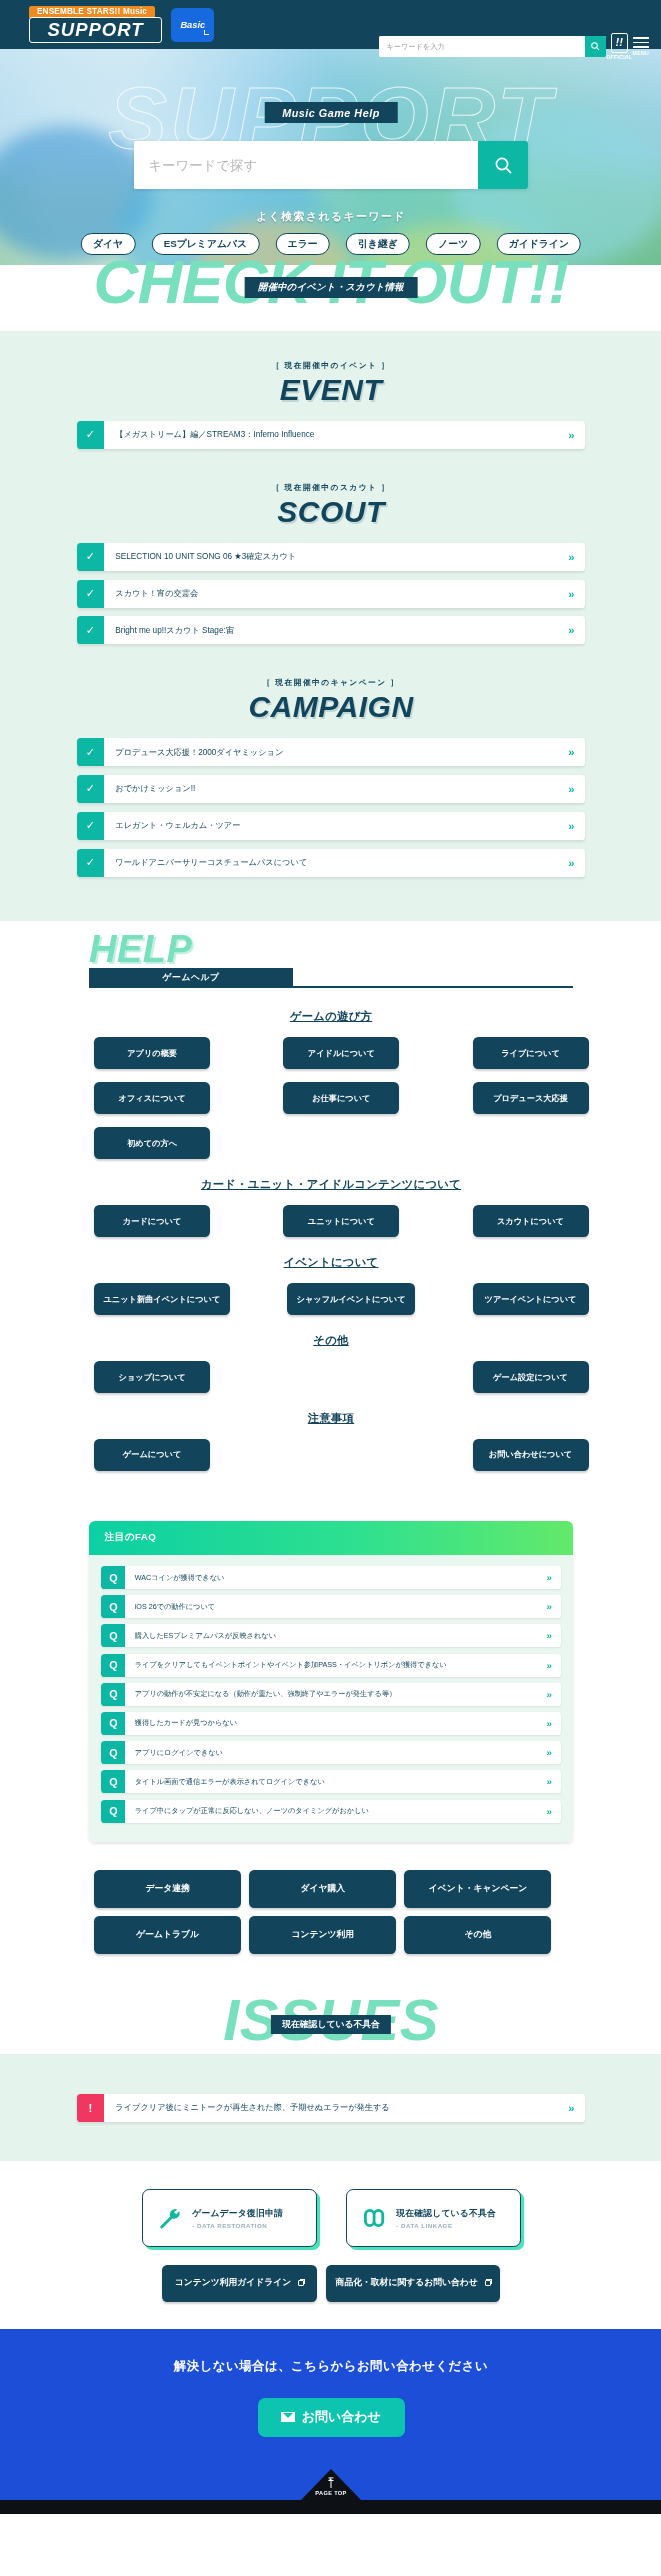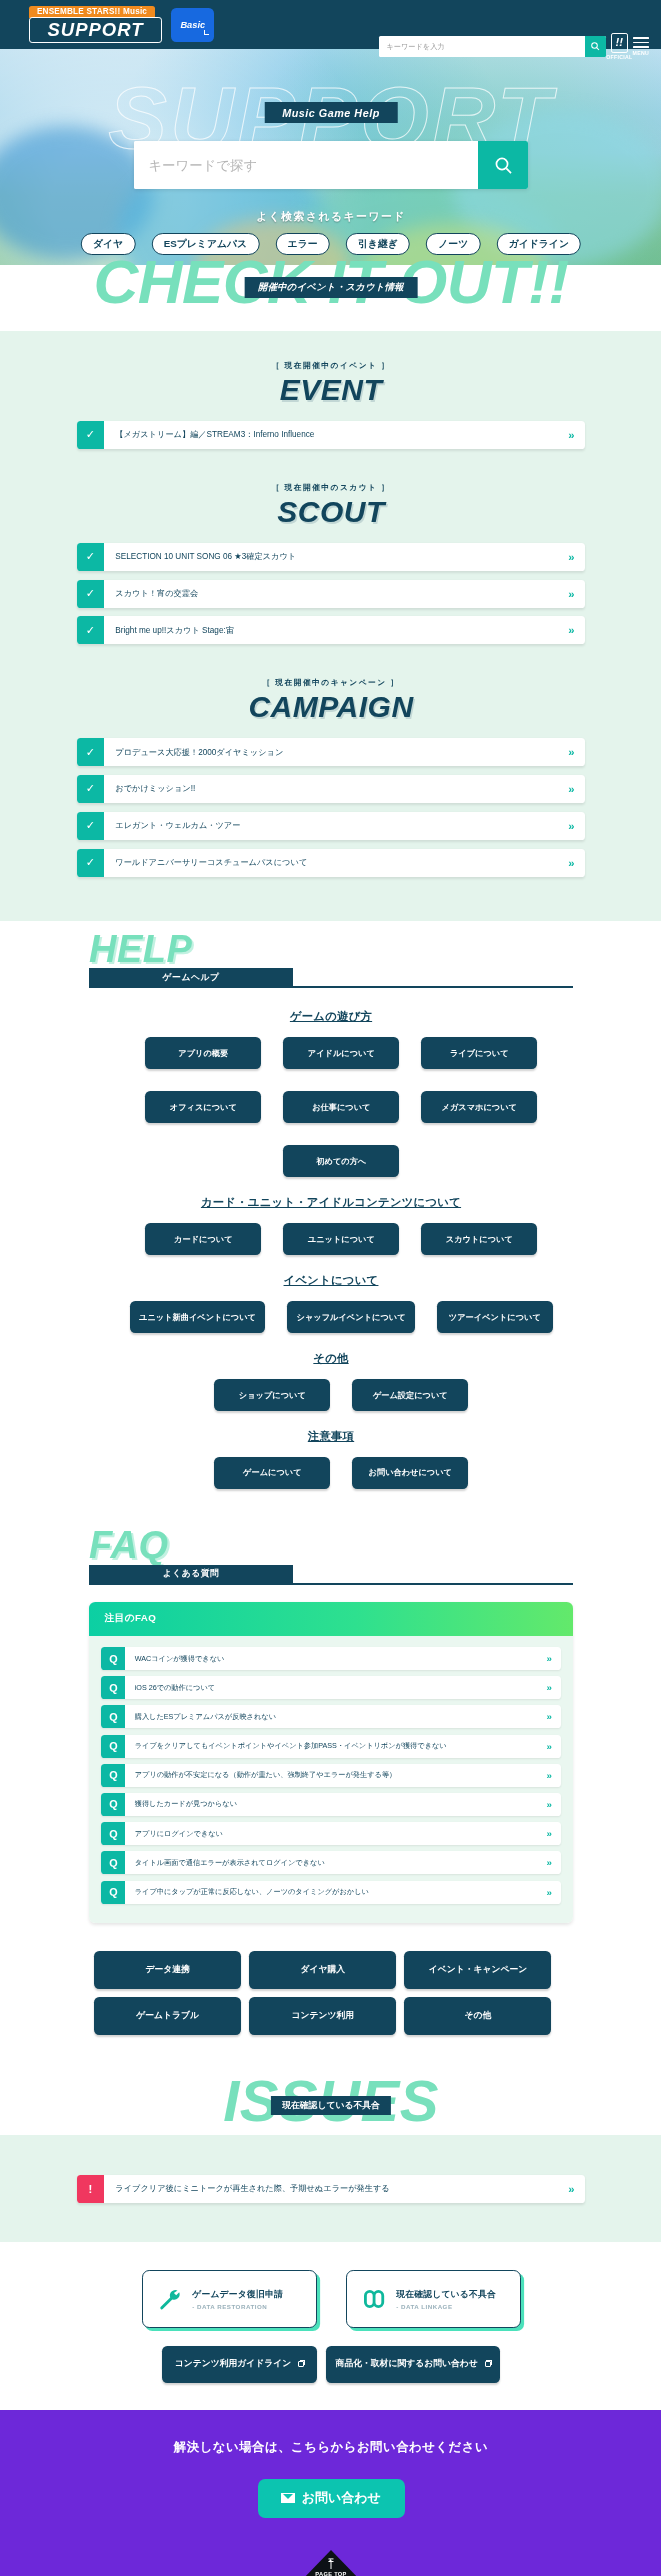--- a/index.html
+++ b/index.html
@@ -189,21 +189,21 @@
     position:absolute;left:15.5px;top:65px;width:484px;height:1.5px;background:#12455c;
   }
 
   
   .help-wrap{width:515px;margin:0 auto;padding:21.6px 0 24px;text-decoration:underline;}
   .grp-title{
     text-align:center;font-size:11.3px;font-weight:bold;color:#12455c;
     margin:17.5px 0 13.4px;letter-spacing:0.3px;
   }
   .grp-title.first{margin-top:3.1px;}
-  .btn-grid{display:flex;flex-wrap:wrap;gap:22px;justify-content:center;padding-left:20.6px;}
+  .btn-grid{display:flex;flex-wrap:wrap;gap:13px;justify-content:space-between;padding-left:20.6px;}
   .pill{
     background:#12455c;color:#fff;border-radius:5.2px;min-width:116px;height:32px;
     display:flex;align-items:center;justify-content:center;font-size:8.2px;
     font-weight:bold;padding:0 9.3px;cursor:pointer;box-shadow:0 1.5px 2.1px rgba(0,0,0,.18);
   }
 
   
   .faq-card{
     width:484px;margin:20.6px auto 0;border-radius:6.2px;overflow:hidden;
     box-shadow:0 1.5px 3.6px rgba(0,0,0,.1);
@@ -255,21 +255,21 @@
   .card .ic{width:27px;height:27px;flex:0 0 27px;display:flex;align-items:center;justify-content:center;color:#0fb89c;}
   .card .tx{display:flex;flex-direction:column;gap:2.1px;}
   .card .tx b{font-size:8.8px;color:#12455c;letter-spacing:0.2px;}
   .card .tx small{font-size:6.2px;color:#9ab1bb;font-weight:bold;letter-spacing:0.5px;}
   .guides{display:flex;gap:9.3px;justify-content:center;margin-top:17.5px;}
   .guides .pill{min-width:155px;height:37px;font-size:8.8px;gap:3.6px;}
   .ext{display:inline-block;width:6.2px;height:6.2px;border:1px solid #fff;border-radius:1px;position:relative;margin-left:3.1px;}
   .ext:after{content:"";position:absolute;right:-2.1px;top:-2.6px;width:4.6px;height:4.6px;border-top:1px solid #fff;border-right:1px solid #fff;}
 
   
-  .footer{background:#6d28d9;padding:29px 0 0;text-align:center;position:relative;}
+  .footer{background:#1d4ed8;padding:29px 0 0;text-align:center;position:relative;}
   .footer h3{color:#fff;font-size:12.4px;font-weight:bold;letter-spacing:0.5px;}
   .contact-btn{
     margin:23px auto 0;background:#0cc4b0;color:#fff;width:147px;height:39px;
     border-radius:7.2px;display:flex;align-items:center;justify-content:center;gap:6.2px;
     font-size:13px;font-weight:bold;cursor:pointer;
   }
   .mail{width:14.4px;height:10.3px;background:#fff;position:relative;display:inline-block;}
   .mail:after{
     content:"";position:absolute;left:1.5px;top:1px;border-left:5.7px solid transparent;
     border-right:5.7px solid transparent;border-top:5.7px solid #0cc4b0;
@@ -457,21 +457,21 @@
 
     <div class="help-wrap">
 
       <div class="grp-title first">ゲームの遊び方</div>
       <div class="btn-grid">
         <div class="pill">アプリの概要</div>
         <div class="pill">アイドルについて</div>
         <div class="pill">ライブについて</div>
         <div class="pill">オフィスについて</div>
         <div class="pill">お仕事について</div>
-        <div class="pill">メガスマホについて</div>
+        <div class="pill">プロデュース大応援</div>
         <div class="pill">初めての方へ</div>
       </div>
 
       <div class="grp-title">カード・ユニット・アイドルコンテンツについて</div>
       <div class="btn-grid">
         <div class="pill">カードについて</div>
         <div class="pill">ユニットについて</div>
         <div class="pill">スカウトについて</div>
       </div>
 
@@ -490,27 +490,20 @@
 
       <div class="grp-title">注意事項</div>
       <div class="btn-grid">
         <div class="pill">ゲームについて</div>
         <div class="pill">お問い合わせについて</div>
       </div>
     </div>
   </div>
 
   <div class="white-area">
-    <div class="sec-head">
-      <div class="big">FAQ</div>
-      <div class="bar">
-        <span>よくある質問</span>
-      </div>
-      <div class="rule"></div>
-    </div>
 
     <div class="faq-card">
       <div class="faq-card-head">注目のFAQ</div>
       <div class="faq-card-body">
         <div class="faq-row">
           <div class="q">Q</div>
           <div class="t">WACコインが獲得できない</div>
           <div class="c">»</div>
         </div>
         <div class="faq-row">

